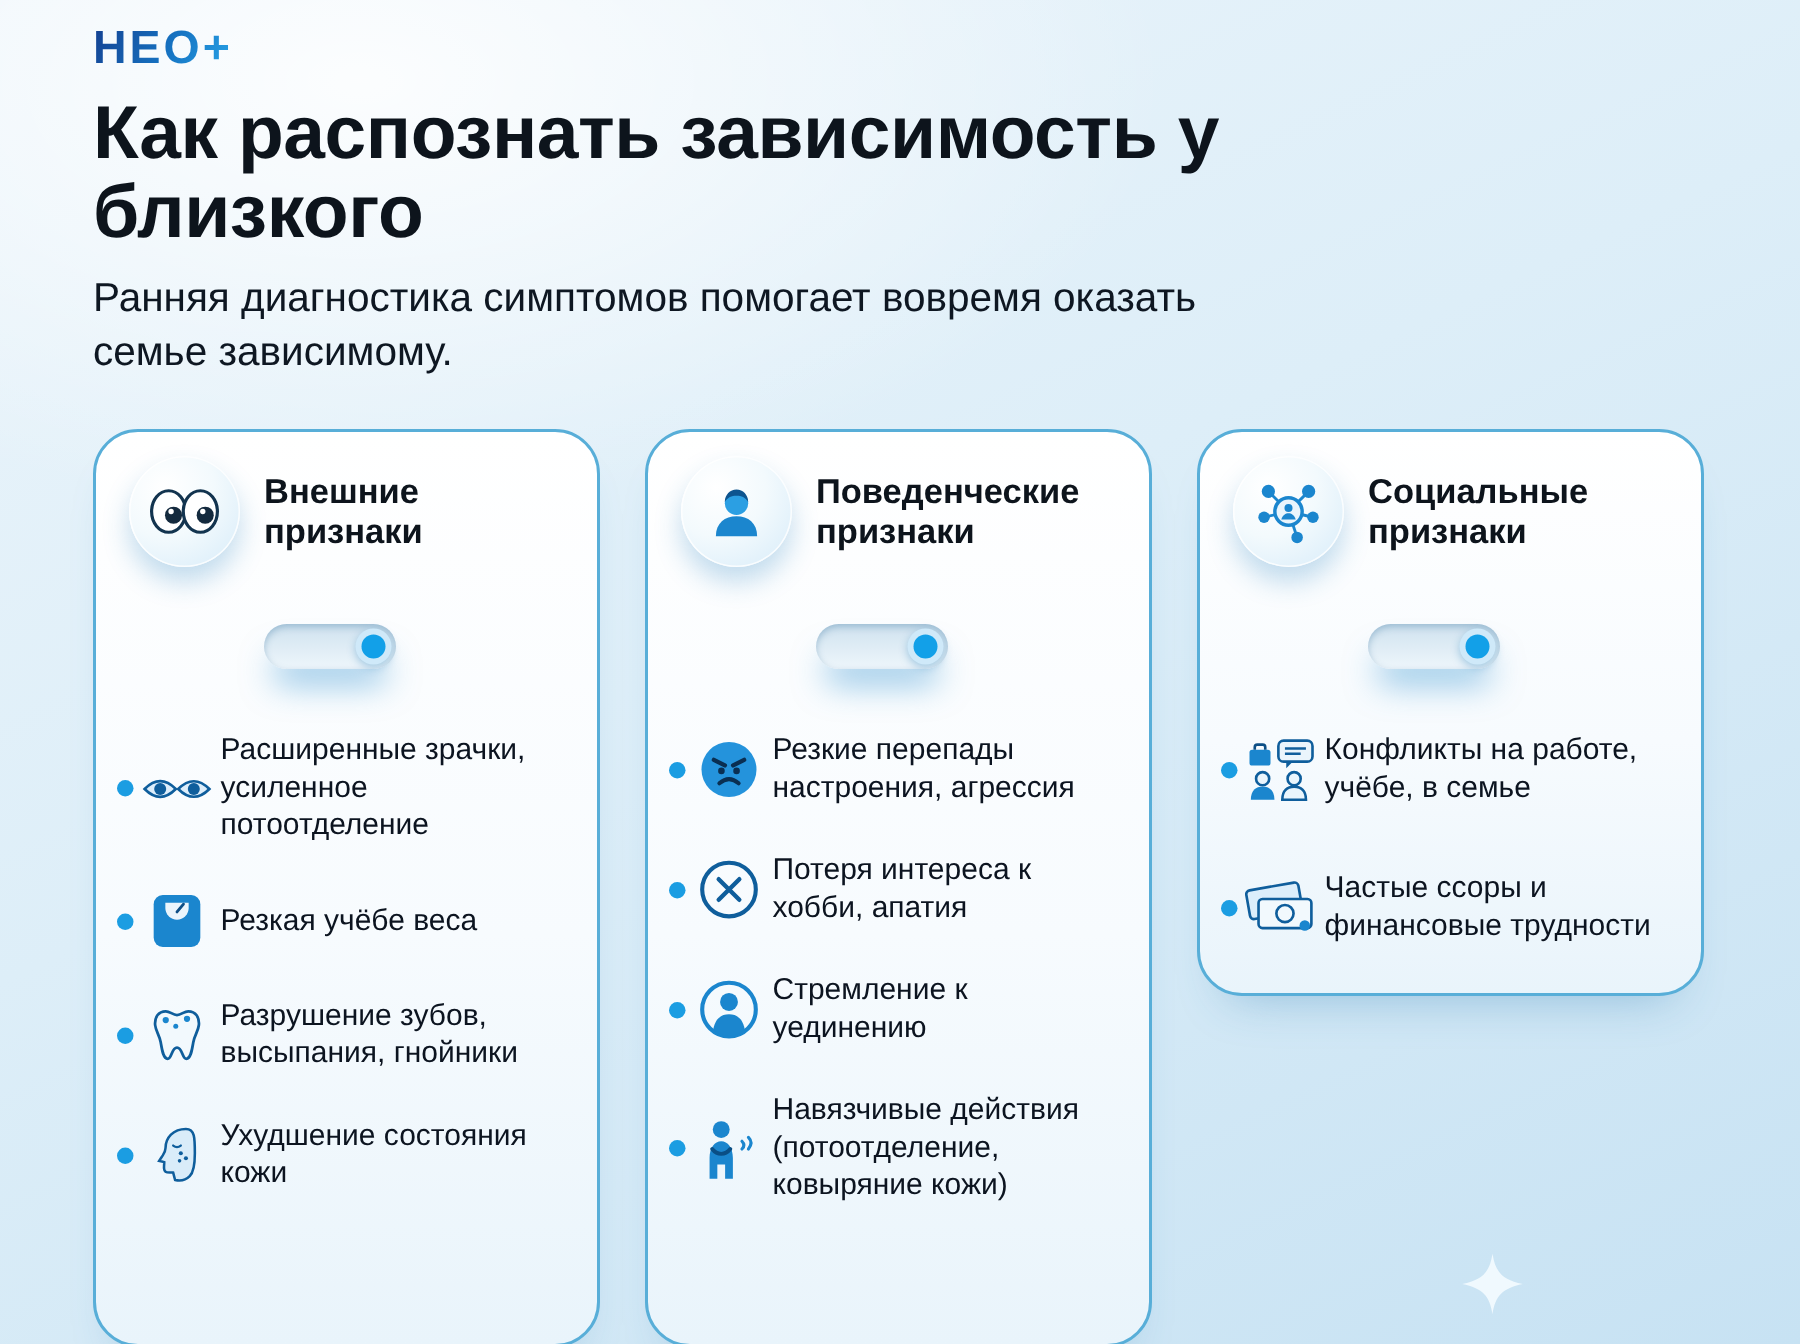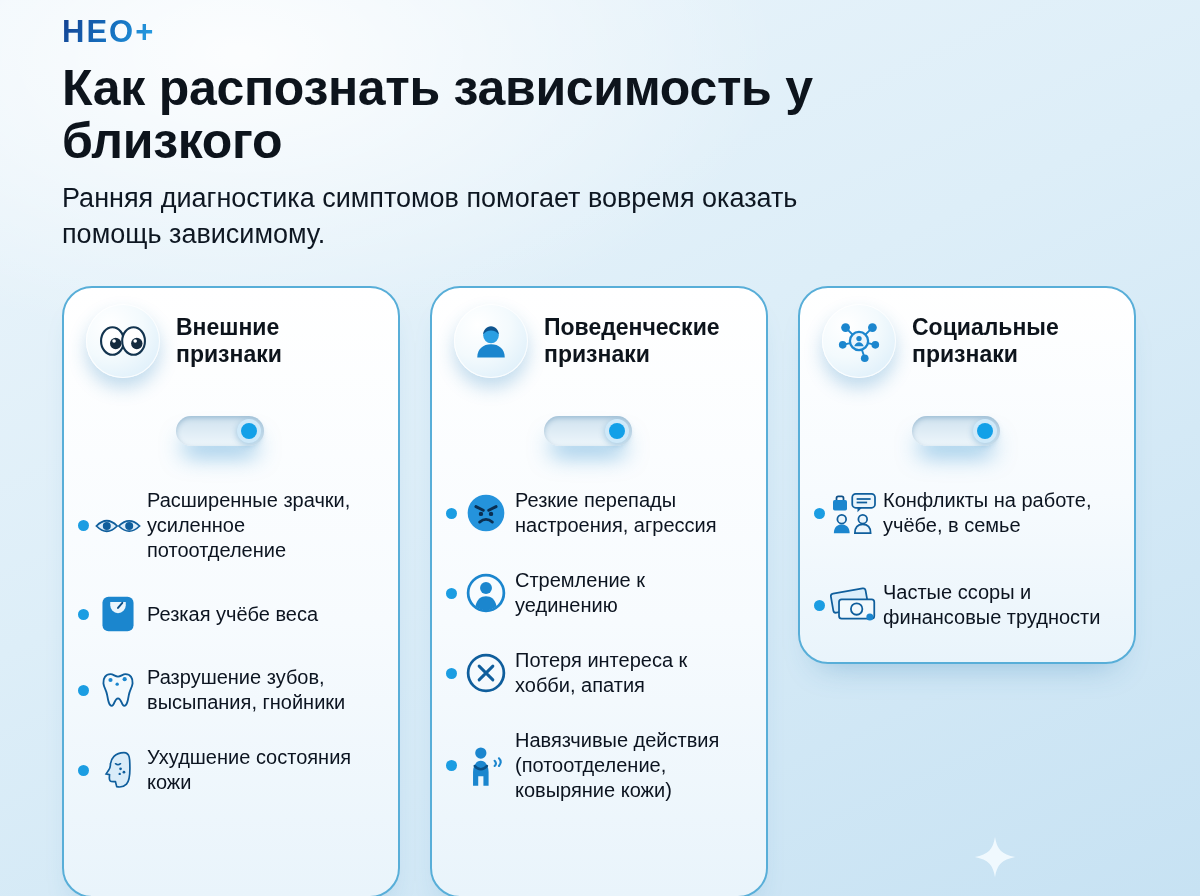--- a/index.html
+++ b/index.html
@@ -129,21 +129,21 @@
 </head>
 <body>
 
 <div class="page">
 
   <header class="header">
     <div>
       <span class="logo-text">НЕО+</span>
     </div>
     <h1 class="title">Как распознать зависимость у близкого</h1>
-    <p class="subtitle">Ранняя диагностика симптомов помогает вовремя оказать помощь зависимому.</p>
+    <p class="subtitle">Ранняя диагностика симптомов помогает вовремя оказать семье зависимому.</p>
   </header>
 
   <main class="cards">
 
     <section class="card card--tall">
       <div class="card-head">
         <div class="badge">
           <svg viewBox="0 0 64 44" width="52" height="36" aria-hidden="true">
             <ellipse cx="19" cy="22" rx="14" ry="17" fill="#ffffff" stroke="#13344f" stroke-width="2.6"></ellipse>
             <ellipse cx="45" cy="22" rx="14" ry="17" fill="#ffffff" stroke="#13344f" stroke-width="2.6"></ellipse>
@@ -235,36 +235,36 @@
               <circle cx="29.5" cy="25" r="2.4" fill="#0a2f52"></circle>
               <path d="M17 34 q7 -6 14 0" stroke="#0a2f52" stroke-width="3" fill="none" stroke-linecap="round"></path>
             </svg>
           </span>
           <span class="item-text">Резкие перепады настроения, агрессия</span>
         </li>
         <li class="item">
           <span class="bullet"></span>
           <span class="item-icon">
             <svg viewBox="0 0 48 48" width="44" height="44" aria-hidden="true">
+              <circle cx="24" cy="24" r="19.5" fill="none" stroke="#0f5e9c" stroke-width="3"></circle>
+              <path d="M16.5 16.5 L31.5 31.5 M31.5 16.5 L16.5 31.5" stroke="#0f5e9c" stroke-width="3.2" stroke-linecap="round"></path>
+            </svg>
+          </span>
+          <span class="item-text">Потеря интереса к хобби, апатия</span>
+        </li>
+        <li class="item">
+          <span class="bullet"></span>
+          <span class="item-icon">
+            <svg viewBox="0 0 48 48" width="44" height="44" aria-hidden="true">
               <circle cx="24" cy="24" r="19.5" fill="none" stroke="#1b86ce" stroke-width="3"></circle>
               <circle cx="24" cy="18.5" r="6.5" fill="#1b86ce"></circle>
               <path d="M12.5 38.5 c1.5-8 6-11 11.5-11 s10 3 11.5 11 c-3.5 3-7.5 4.5-11.5 4.5 s-8-1.5-11.5-4.5 z" fill="#1b86ce"></path>
             </svg>
           </span>
           <span class="item-text">Стремление к уединению</span>
-        </li>
-        <li class="item">
-          <span class="bullet"></span>
-          <span class="item-icon">
-            <svg viewBox="0 0 48 48" width="44" height="44" aria-hidden="true">
-              <circle cx="24" cy="24" r="19.5" fill="none" stroke="#0f5e9c" stroke-width="3"></circle>
-              <path d="M16.5 16.5 L31.5 31.5 M31.5 16.5 L16.5 31.5" stroke="#0f5e9c" stroke-width="3.2" stroke-linecap="round"></path>
-            </svg>
-          </span>
-          <span class="item-text">Потеря интереса к хобби, апатия</span>
         </li>
         <li class="item">
           <span class="bullet"></span>
           <span class="item-icon">
             <svg viewBox="0 0 44 48" width="38" height="42" aria-hidden="true">
               <circle cx="16" cy="9" r="6.5" fill="#1b86ce"></circle>
               <path d="M7 47 V31 c0-8 4-13 9-13 s9 5 9 13 v16 h-6 V36 h-6 v11 z" fill="#1b86ce"></path>
               <path d="M9 24 c4 5 10 5 14 0" fill="none" stroke="#0a4f85" stroke-width="3" stroke-linecap="round"></path>
               <path d="M32 18 q3 3 0 6 M37 15 q4 4 0 9" fill="none" stroke="#1b86ce" stroke-width="2.4" stroke-linecap="round"></path>
             </svg>

